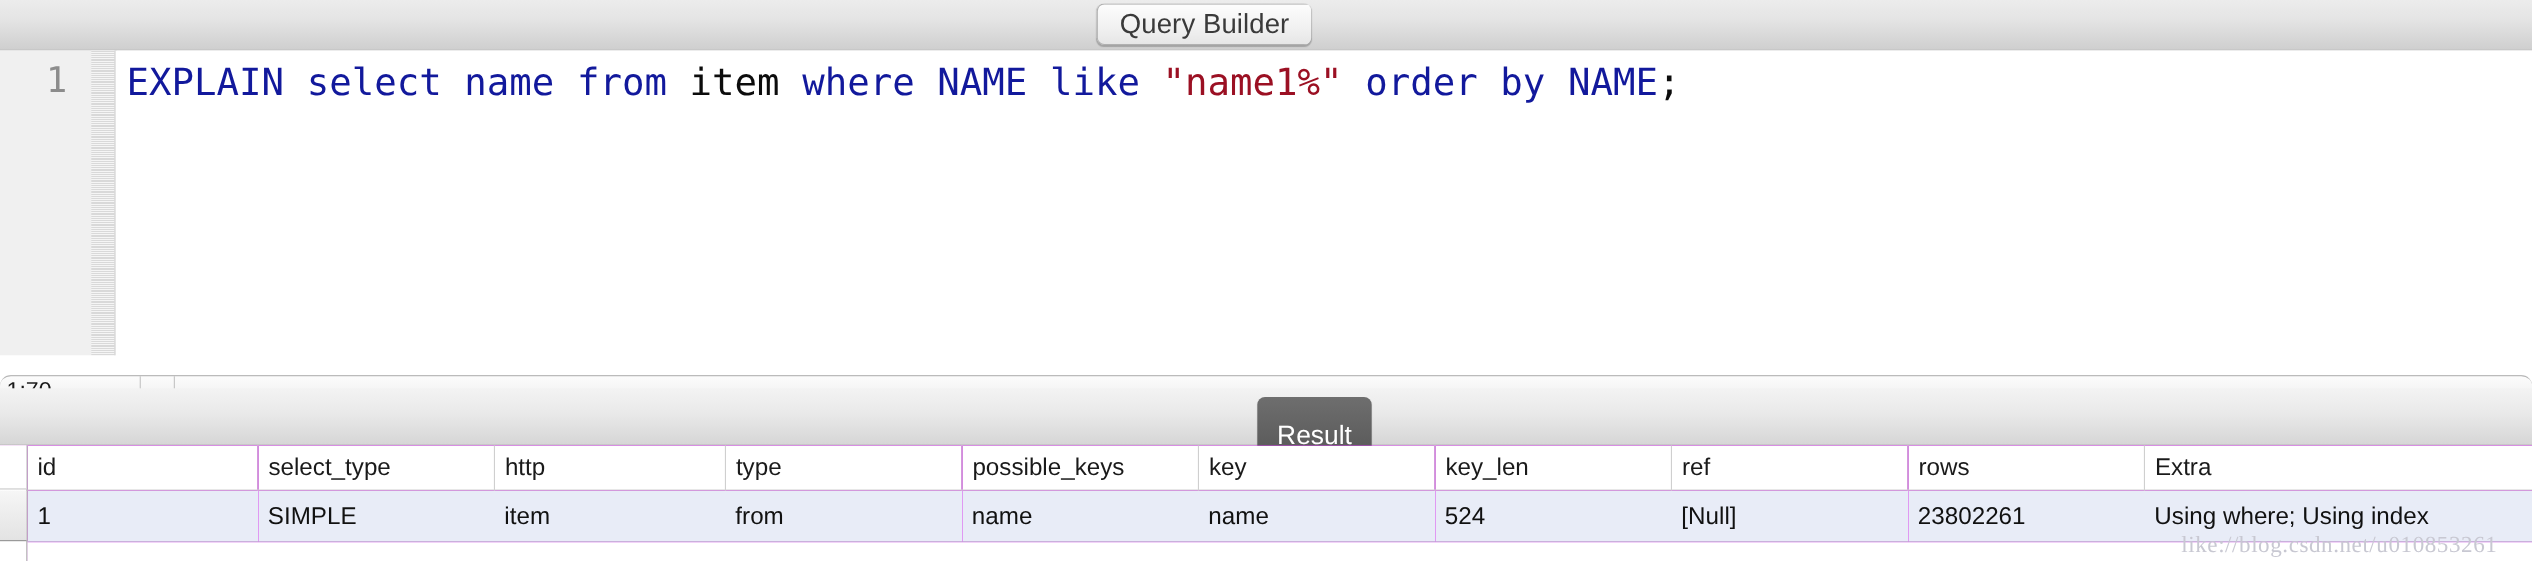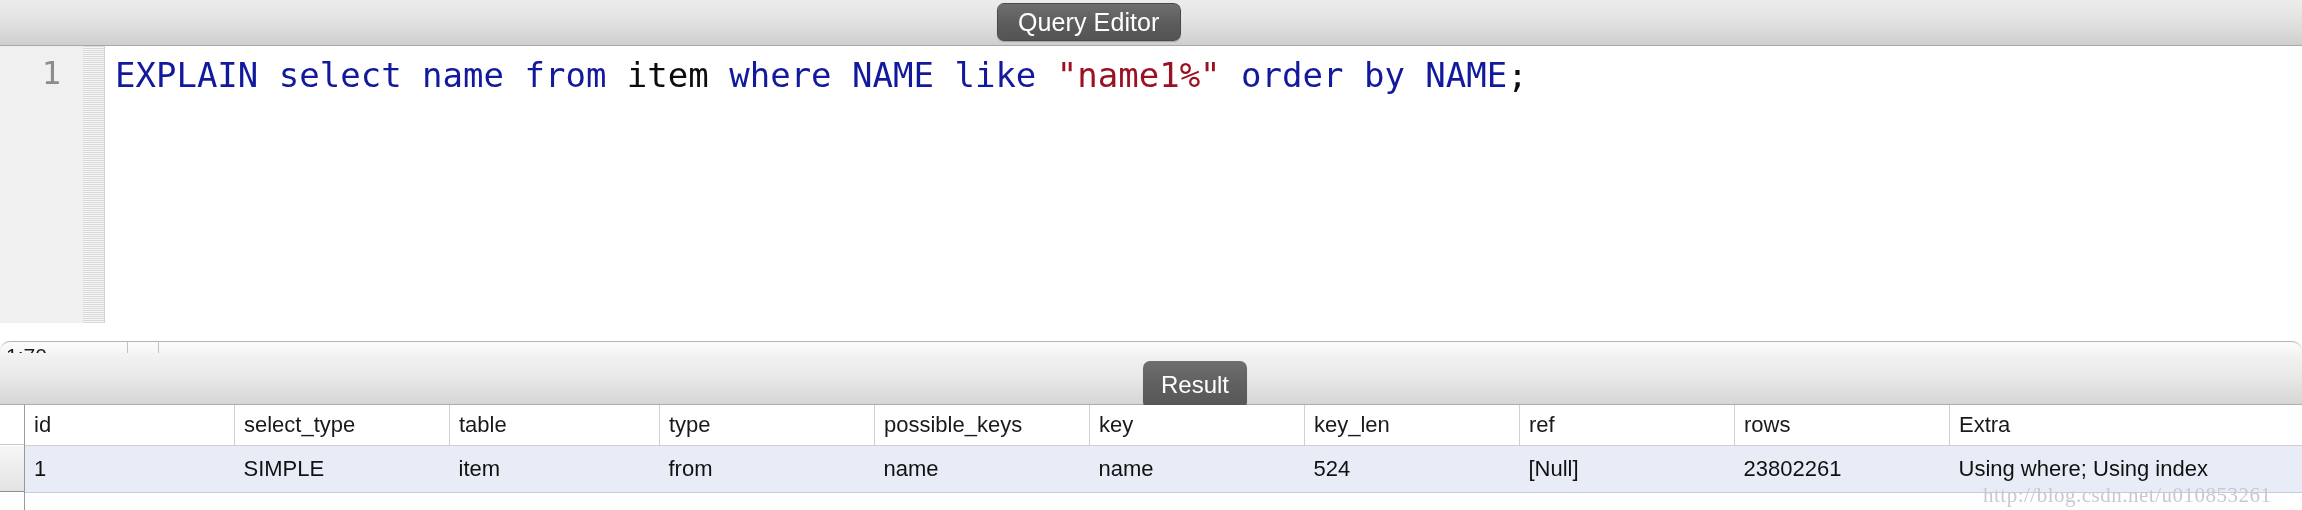--- a/index.html
+++ b/index.html
@@ -159,21 +159,21 @@
     height: 52px;
     background: linear-gradient(to bottom, #f3f3f3 0%, #e9e9e9 45%, #d6d6d6 100%);
     border-bottom: 1px solid #aeaeae;
     box-sizing: border-box;
   }
   .result-pill {
     position: absolute;
     left: 1143px;
     top: 8px;
     height: 48px;
-    padding: 0 18px;
+    padding: 12px 18px;
     display: flex;
     align-items: center;
     justify-content: center;
     background: linear-gradient(to bottom, #6e6e6e 0%, #5e5e5e 55%, #565656 100%);
     color: #ffffff;
     font-size: 24px;
     border-radius: 7px;
     box-shadow: 0 1px 1px rgba(0,0,0,0.2);
   }
 
@@ -268,21 +268,21 @@
     color: #c8c8d2;
     white-space: nowrap;
     letter-spacing: 0.5px;
   }
 </style>
 </head>
 <body>
 
 <div class="tabbar">
   <div class="segmented">
-    <div class="seg seg-active">Query Editor</div>
+    <div class="seg seg-inactive">Query Builder</div>
   </div>
 </div>
 
 <div class="editor">
   <div class="gutter">
     <span class="gutter-num">1</span>
   </div>
   <div class="gutter-strip"></div>
   <div class="code-area">
     <div class="code-line"><span class="tok-kw">EXPLAIN</span><span class="tok-punc"> </span><span class="tok-kw">select</span><span class="tok-punc"> </span><span class="tok-kw">name</span><span class="tok-punc"> </span><span class="tok-kw">from</span><span class="tok-punc"> </span><span class="tok-id">item</span><span class="tok-punc"> </span><span class="tok-kw">where</span><span class="tok-punc"> </span><span class="tok-kw">NAME</span><span class="tok-punc"> </span><span class="tok-kw">like</span><span class="tok-punc"> </span><span class="tok-str">"name1%"</span><span class="tok-punc"> </span><span class="tok-kw">order</span><span class="tok-punc"> </span><span class="tok-kw">by</span><span class="tok-punc"> </span><span class="tok-kw">NAME</span><span class="tok-punc">;</span></div>
@@ -302,21 +302,21 @@
   <div class="rowsel-col">
     <div class="rowsel-head"></div>
     <div class="rowsel-cell"></div>
   </div>
   <div class="grid">
     <table class="result-grid">
       <thead>
         <tr>
             <th style="width: 200px;">id</th>
             <th style="width: 205px;">select_type</th>
-            <th style="width: 200px;">table</th>
+            <th style="width: 200px;">http</th>
             <th style="width: 205px;">type</th>
             <th style="width: 205px;">possible_keys</th>
             <th style="width: 205px;">key</th>
             <th style="width: 205px;">key_len</th>
             <th style="width: 205px;">ref</th>
             <th style="width: 205px;">rows</th>
             <th style="width: 442px;">Extra</th>
           </tr>
       </thead>
       <tbody>
@@ -331,13 +331,13 @@
             <td style="width: 205px; margin-top: 35px;">[Null]</td>
             <td style="width: 205px;">23802261</td>
             <td style="width: 442px;">Using where; Using index</td>
           </tr>
         </tbody>
     </table>
   </div>
   <div class="filler"></div>
 </div>
 
-<div class="watermark">http://blog.csdn.net/u010853261</div>
+<div class="watermark">like://blog.csdn.net/u010853261</div>
 
 </body></html>

